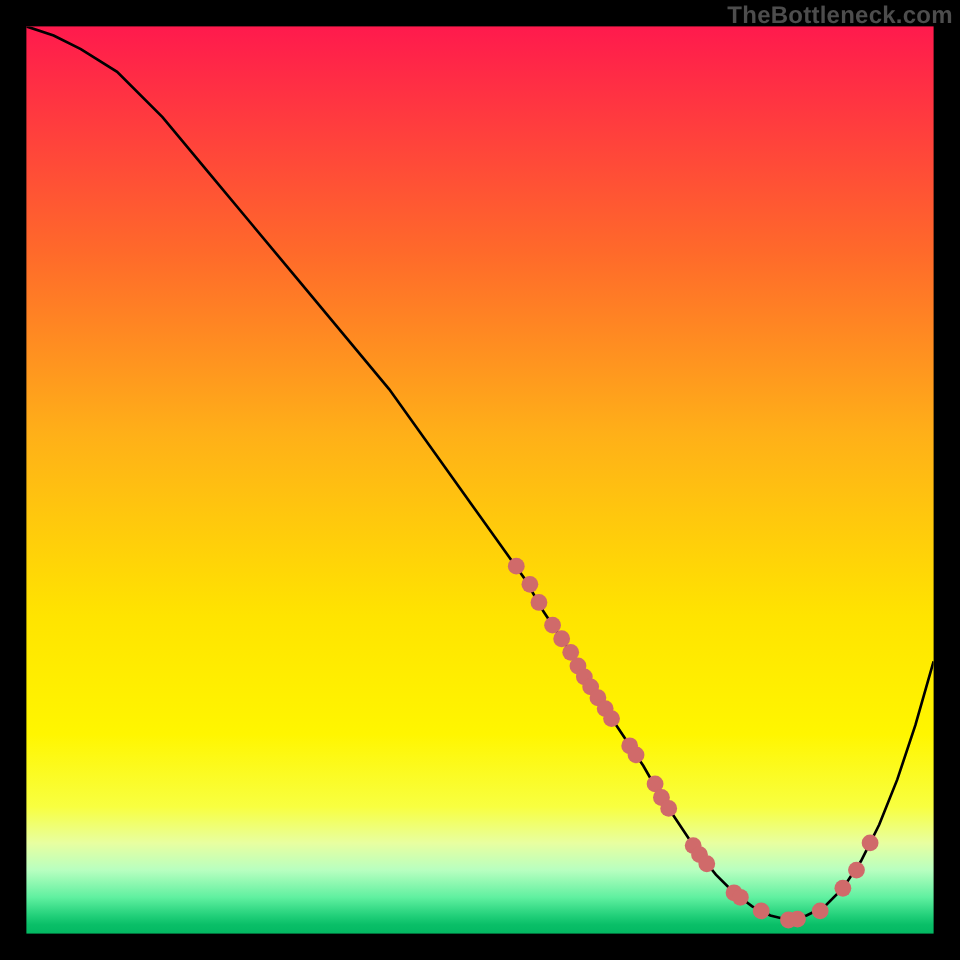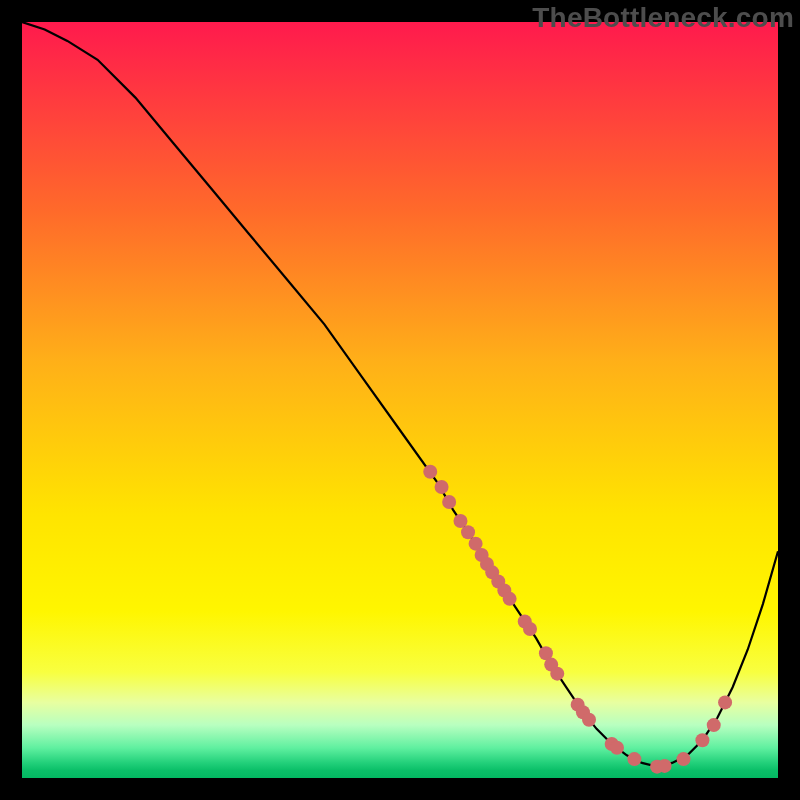--- a/index.html
+++ b/index.html
@@ -40,21 +40,21 @@
     position: absolute;
     left: 0; top: 0;
     width: 756px;
     height: 756px;
   }
   .watermark {
     position: absolute;
     top: 2px;
     right: 6px;
     font-family: Arial, Helvetica, sans-serif;
-    font-size: 28px;
+    font-size: 20px;
     font-weight: 600;
     color: #4d4d4d;
     letter-spacing: 0.2px;
   }
 </style>
 </head>
 <body>
 
 <div class="frame">
   <div class="gradient"></div>

